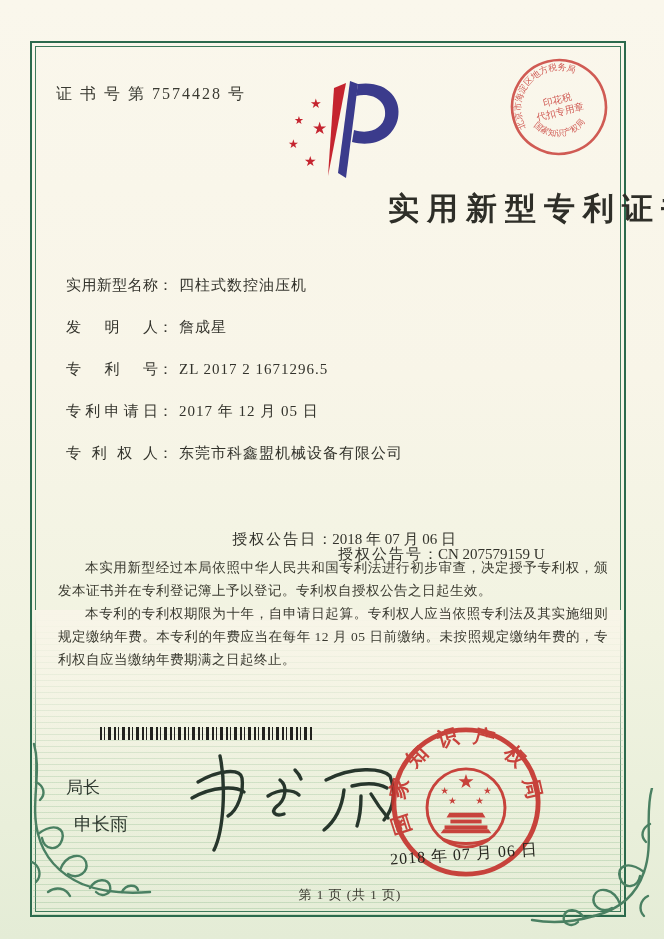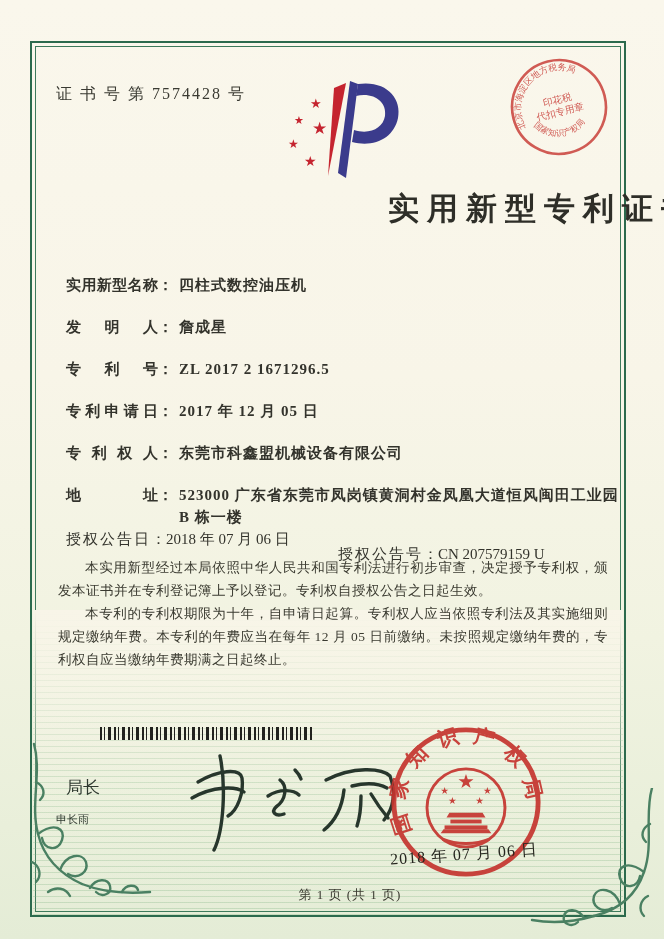--- a/index.html
+++ b/index.html
@@ -23,38 +23,38 @@
       repeating-linear-gradient(0deg, rgba(124,178,128,0.30) 0 1px, rgba(124,178,128,0) 1px 6px);
   }
   .cert-number{position:absolute;left:56px;top:84px;font-size:16px;letter-spacing:2px;color:#3a3a32;}
   .logo{position:absolute;left:280px;top:72px;width:124px;height:116px;}
   .tax-stamp{position:absolute;left:508px;top:56px;width:102px;height:102px;transform:rotate(-14deg);opacity:.85;}
   .title{
     position:absolute;left:0;top:188px;width:100%;text-align:right;
     font-size:31px;font-weight:bold;letter-spacing:8px;color:#2e2e28;
   }
   .fields{position:absolute;left:66px;top:274px;width:560px;font-size:15px;}
-  .frow{margin-bottom:20px;line-height:22px;white-space:nowrap;font-weight:bold;}
+  .frow{margin-bottom:20px;line-height:22px;white-space:nowrap;}
   .flabel{display:inline-block;width:92px;text-align:justify;text-align-last:justify;vertical-align:top;}
   .fcolon{display:inline-block;vertical-align:top;}
   .fvalue{display:inline-block;margin-left:6px;vertical-align:top;white-space:normal;max-width:440px;letter-spacing:1px;}
-  .grant-row{position:absolute;left:66px;top:530px;width:556px;font-size:15px;white-space:nowrap;}
+  .grant-row{position:absolute;left:66px;top:530px;width:556px;font-size:15px;white-space:nowrap;text-align:center;}
   .grant-right{position:absolute;left:272px;top:15px;}
   .glabel{letter-spacing:2px;}
   .paras{
     position:absolute;left:58px;top:556px;width:550px;
     font-size:13.5px;line-height:23px;text-align:justify;color:#3a3a30;
   }
   .paras p{margin:0;text-indent:2em;letter-spacing:.5px;}
   .barcode{
     position:absolute;left:100px;top:727px;width:212px;height:13px;
     background:repeating-linear-gradient(90deg,#22221e 0 2px,transparent 2px 4px,#22221e 4px 5px,transparent 5px 8px,#22221e 8px 11px,transparent 11px 14px);
   }
   .officer-title{position:absolute;left:66px;top:776px;font-size:17px;font-family:"Liberation Sans",sans-serif;color:#2f3a30;}
-  .officer-name{position:absolute;left:56px;top:812px;font-size:11px;font-family:Liberation Mono, monospace;color:#2f3a30;}
+  .officer-name{position:absolute;left:74px;top:812px;font-size:18px;font-family:Liberation Mono, monospace;color:#2f3a30;}
   .signature{position:absolute;left:168px;top:744px;width:250px;height:112px;}
   .main-seal{position:absolute;left:388px;top:724px;width:156px;height:156px;opacity:.92;}
   .seal-date{
     position:absolute;left:390px;top:844px;width:160px;font-size:16px;letter-spacing:1px;
     color:#26261f;transform:rotate(-4deg);white-space:nowrap;
   }
   .footer{position:absolute;left:0;top:886px;width:100%;text-align:center;font-size:13px;letter-spacing:1px;color:#3a3a30;}
   .flourish{position:absolute;}
   .fl-left{left:26px;top:742px;width:128px;height:176px;}
   .fl-right{left:528px;top:788px;width:132px;height:150px;transform:scaleX(-1);}
@@ -135,23 +135,20 @@
       <span class="flabel">发　明　人</span><span class="fcolon">：</span><span class="fvalue">詹成星</span>
     </div>
     <div class="frow">
       <span class="flabel">专　利　号</span><span class="fcolon">：</span><span class="fvalue">ZL 2017 2 1671296.5</span>
     </div>
     <div class="frow">
       <span class="flabel">专利申请日</span><span class="fcolon">：</span><span class="fvalue">2017 年 12 月 05 日</span>
     </div>
     <div class="frow">
       <span class="flabel">专 利 权 人</span><span class="fcolon">：</span><span class="fvalue">东莞市科鑫盟机械设备有限公司</span>
-    </div>
-    <div class="frow">
-      <span class="flabel">地　　　址</span><span class="fcolon">：</span><span class="fvalue">523000 广东省东莞市凤岗镇黄洞村金凤凰大道恒风闽田工业园 B 栋一楼</span>
     </div>
   </div>
 
   <div class="grant-row">
     <span class="glabel">授权公告日</span><span>：</span><span>2018 年 07 月 06 日</span>
     <span class="grant-right">
       <span class="glabel">授权公告号</span><span>：</span><span>CN 207579159 U</span>
     </span>
   </div>
 

